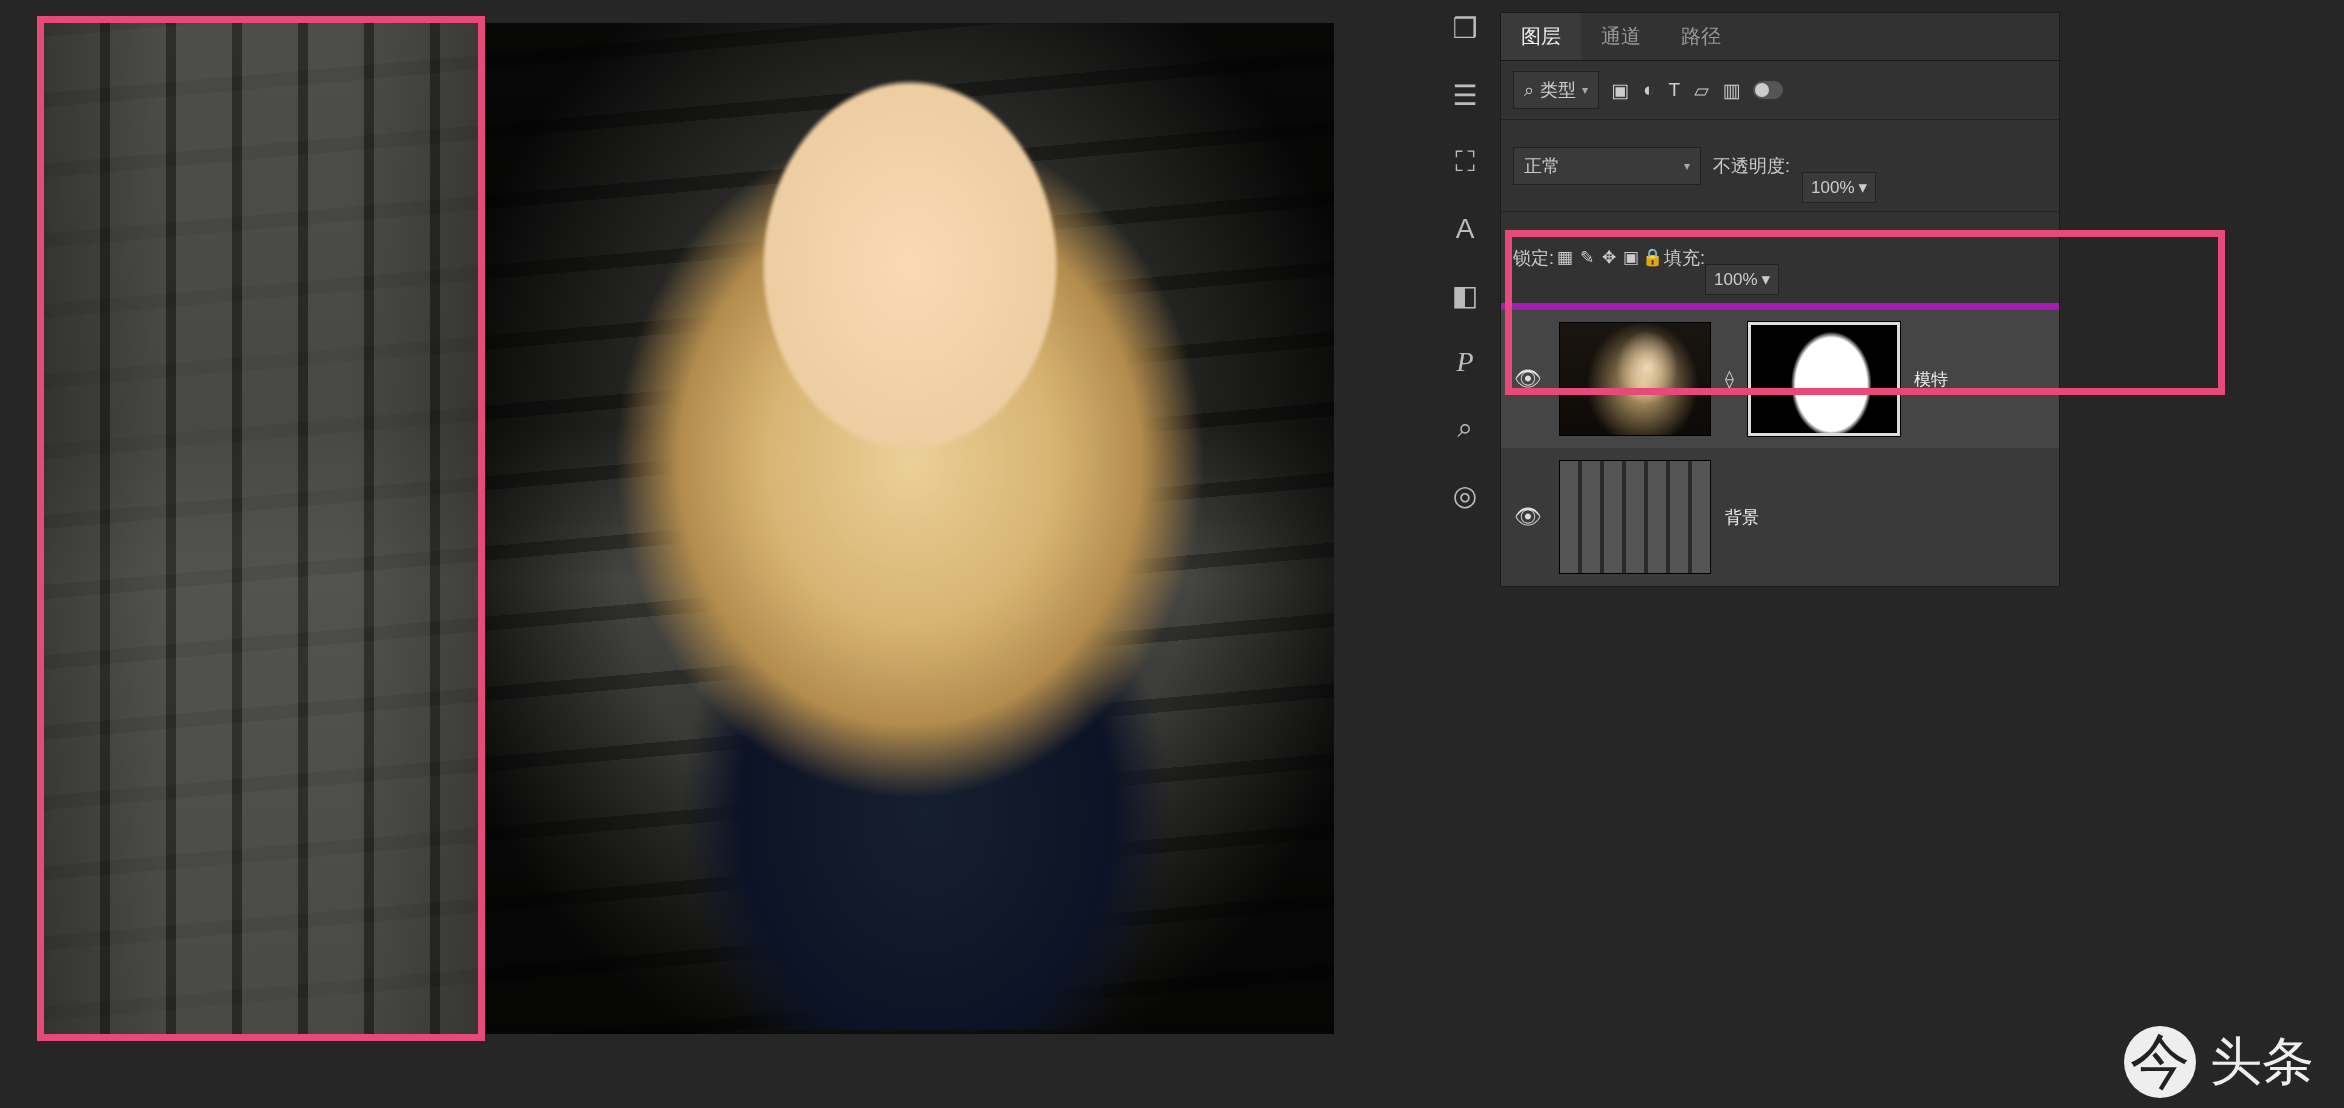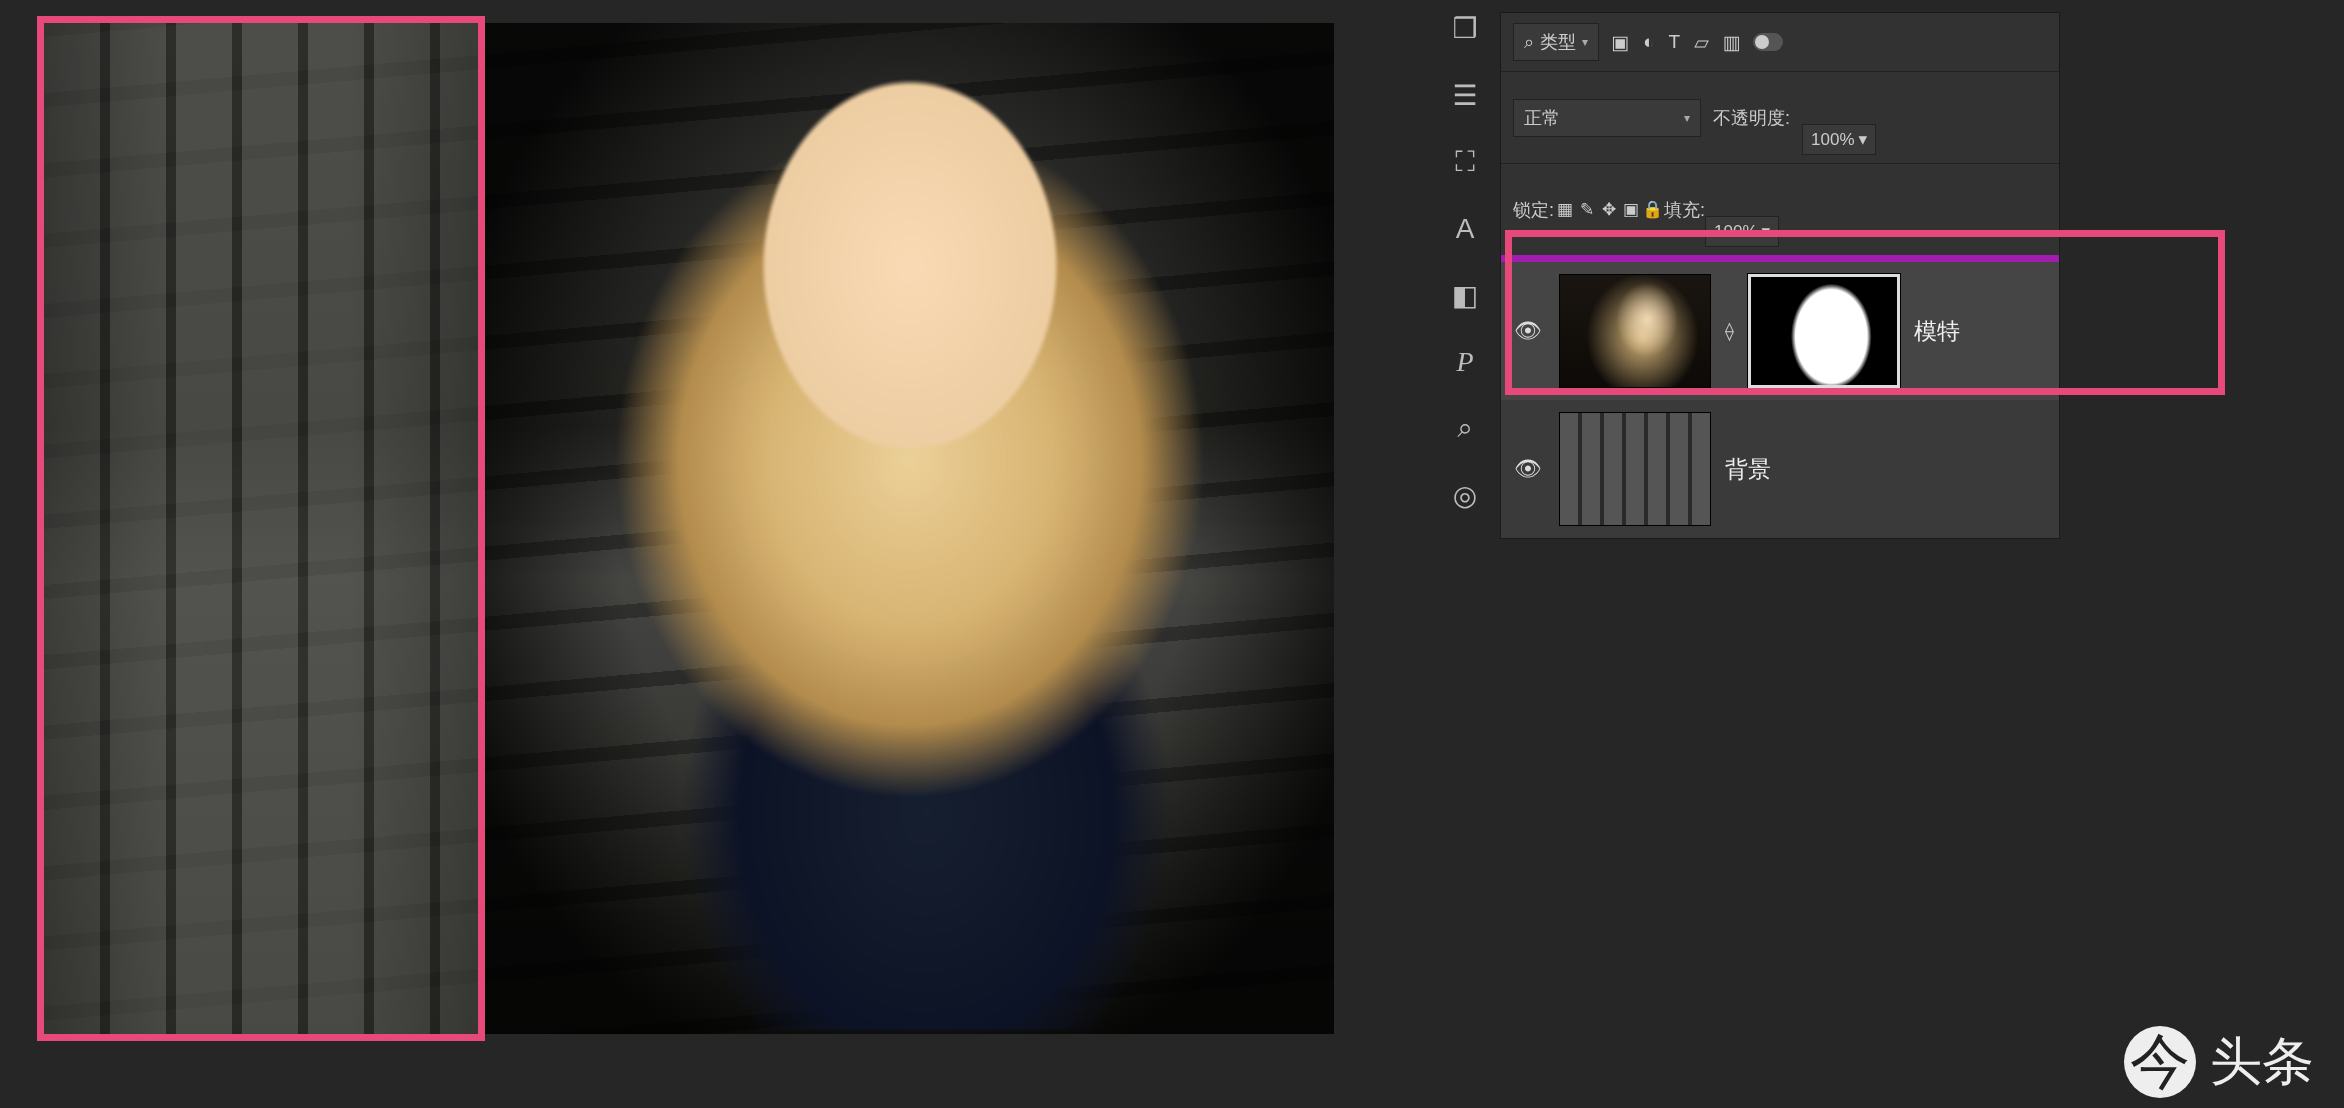--- a/index.html
+++ b/index.html
@@ -73,21 +73,21 @@
   radial-gradient(ellipse 80px 90px at 55% 55%, #d9b87a 0%, rgba(0,0,0,0) 70%),
   linear-gradient(#1a1510, #0d0a07); }
 .thumb.mask { background: radial-gradient(ellipse 65px 85px at 55% 55%, #fff 0%, #fff 55%, #000 62%, #000 100%); border: 3px solid #ddd; outline: 1px solid #000; position: relative; }
 .thumb.mask::before, .thumb.mask::after { content:""; position:absolute; width:14px; height:14px; border:2px solid #ddd; }
 .thumb.mask::before { left:-3px; top:-3px; border-right:none; border-bottom:none; }
 .thumb.mask::after { right:-3px; bottom:-3px; border-left:none; border-top:none; }
 .thumb.arch { background:
   repeating-linear-gradient(to right, #555 0 18px, #2a2a28 18px 22px),
   linear-gradient(#4a4a48, #1e1e1c); }
 .link-ico { font-size: 18px; color: #ccc; }
-.layer-name { font-size: 23px; color: #eee; }
+.layer-name { font-size: 17px; color: #eee; }
 
 .highlight-layer { position: absolute; left: 1505px; top: 230px; width: 720px; height: 165px; border: 7px solid #e74a7a; pointer-events: none; }
 
 
 .watermark { position: absolute; right: 30px; bottom: 10px; display: flex; align-items: center; gap: 14px; color: #eee; font-size: 52px; font-weight: 500; }
 .watermark .logo-circle { width: 72px; height: 72px; border-radius: 50%; background: #eee; color: #222; font-size: 60px; display:flex; align-items:center; justify-content:center; }
 </style>
 </head>
 <body>
 
@@ -104,20 +104,25 @@
   <div class="ico">☰</div>
   <div class="ico">⛶</div>
   <div class="ico">A</div>
   <div class="ico">◧</div>
   <div class="ico" style="font-style:italic;font-family:serif">P</div>
   <div class="ico">⌕</div>
   <div class="ico">◎</div>
 </div>
 
 <div class="panel">
+  <div class="panel-tabs">
+    <div class="panel-tab active">图层</div>
+    <div class="panel-tab">通道</div>
+    <div class="panel-tab">路径</div>
+  </div>
 
   <div class="filter-row">
     <div class="select-like">
       <span>⌕</span>
       <span>类型</span>
       <span class="chev">▾</span>
     </div>
     <div class="filter-icons">
       <span>▣</span>
       <span>◐</span>

